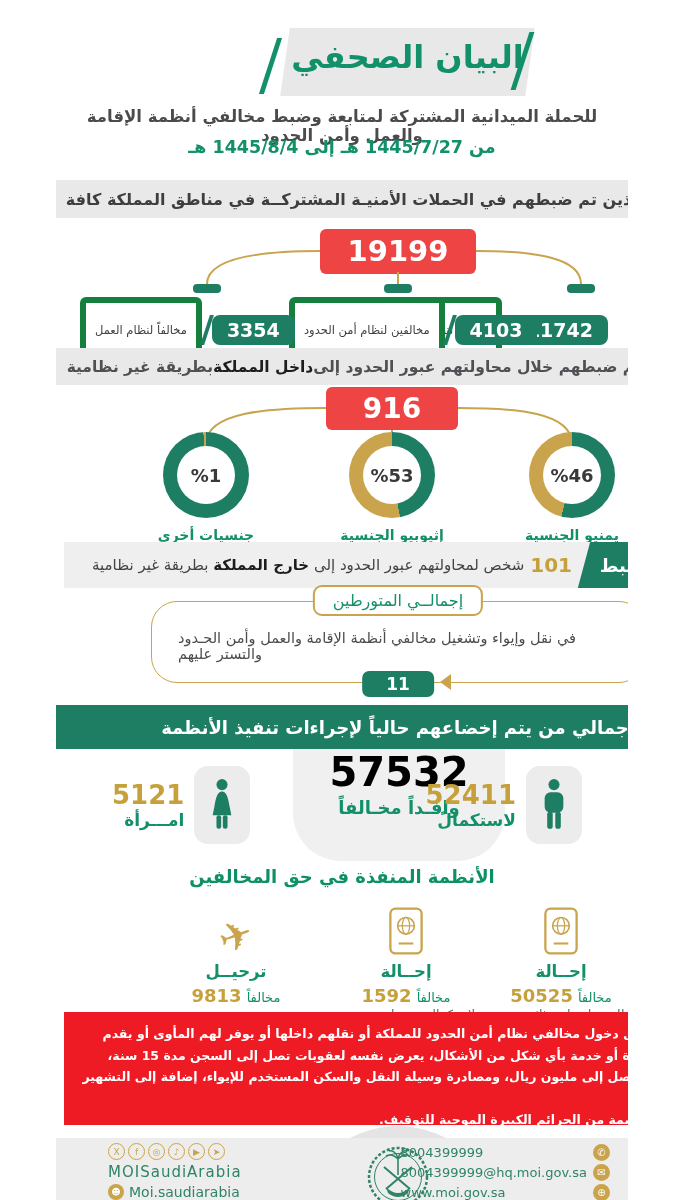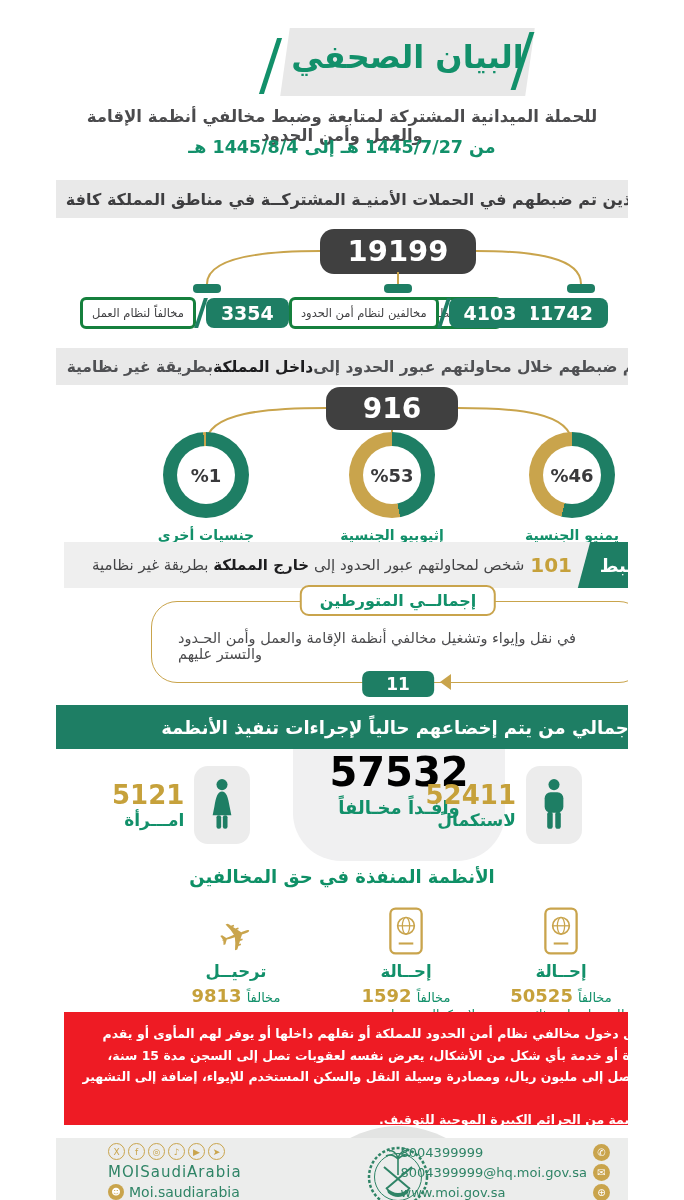--- a/index.html
+++ b/index.html
@@ -15,48 +15,48 @@
   .subtitle { position:absolute; top:107px; width:100%; text-align:center; font-size:16.5px; font-weight:bold; color:#4B4B4D; }
   .date-range { position:absolute; top:137px; width:100%; text-align:center; font-size:17.5px; font-weight:bold; color:#12906A; }
 
   
   .band { position:absolute; left:0; width:684px; background:#E9E9E9; display:flex; align-items:center; justify-content:center; }
   .band1 { top:180px; height:38px; font-size:16px; font-weight:bold; color:#3E3E40; }
   .band2 { top:348px; height:37px; font-size:15.5px; font-weight:bold; color:#4F5053; }
   .band2 b { color:#1D1D1F; }
 
   
-  .total-box { position:absolute; background:#404040; border-radius:14px; color:#fff; font-weight:bold; text-align:center; }
+  .total-box { position:absolute; background:#ef4444; border-radius:6px; color:#fff; font-weight:bold; text-align:center; }
   .tb1 { left:264px; top:229px; width:156px; height:45px; font-size:29px; line-height:45px; }
   .tb2 { left:270px; top:387px; width:132px; height:43px; font-size:28px; line-height:43px; }
   .conn { position:absolute; left:0; }
   .pill { position:absolute; width:28px; height:9px; border-radius:4px; background:#1E7E64; top:284px; }
 
   
   .stat-group { position:absolute; top:297px; display:flex; align-items:center; direction:ltr; }
-  .stat-label { background:#fff; border:3px solid #15803d; border-radius:6px; padding:6px 9px; font-size:11.5px; color:#3F3F41; white-space:nowrap; }
+  .stat-label { background:#fff; border:6px solid #15803d; border-radius:6px; padding:20px 9px; font-size:11.5px; color:#3F3F41; white-space:nowrap; }
   .stat-slash { width:4px; height:30px; background:#1E7E64; transform:skewX(-18deg); margin:0 3px; }
   .stat-value { background:#1E7E64; border-radius:8px; padding:4px 15px; font-size:19px; font-weight:bold; color:#fff; min-width:72px; text-align:center; }
 
   
   .donut { position:absolute; top:432px; width:86px; height:86px; border-radius:50%; }
   .donut-hole { position:absolute; left:14px; top:14px; width:58px; height:58px; border-radius:50%; background:#fff; display:flex; align-items:center; justify-content:center; font-size:18px; font-weight:bold; color:#39393B; }
   .donut-label { position:absolute; top:527px; width:160px; text-align:center; font-size:14px; font-weight:bold; color:#12906A; }
 
   
   .band3 { position:absolute; left:8px; top:542px; width:660px; height:46px; background:#EFEFEF; }
   .band3-badge { position:absolute; right:2px; top:0; width:138px; height:46px; background:#1E7E64; transform:skewX(-15deg); }
   .band3-badge-text { position:absolute; right:2px; top:0; width:138px; height:46px; display:flex; align-items:center; justify-content:center; color:#fff; font-size:18px; font-weight:bold; }
   .band3-body { position:absolute; right:152px; top:0; height:46px; display:flex; align-items:center; gap:6px; font-size:15px; color:#434345; white-space:nowrap; }
   .band3-body .num { color:#C6A13B; font-size:20px; font-weight:bold; }
   .band3-body b { color:#1D1D1F; }
 
   
   .involved { position:absolute; left:95px; top:601px; width:494px; height:82px; border:1.5px solid #C9A44C; border-radius:26px; }
-  .involved-tab { position:absolute; top:-17px; left:50%; transform:translateX(-50%); background:#fff; border:2px solid #C9A44C; border-radius:9px; padding:4px 18px; font-size:16px; font-weight:bold; color:#12906A; white-space:nowrap; }
+  .involved-tab { position:absolute; top:-17px; left:50%; transform:translateX(-50%); background:#fff; border:2px solid #C9A44C; border-radius:9px; padding:4px 18px; font-size:16px; font-weight:normal; color:#12906A; white-space:nowrap; }
   .involved-body { padding:28px 26px 0; text-align:left; font-size:14.5px; color:#4B4B4D; }
   .involved-value { position:absolute; bottom:-15px; left:50%; transform:translateX(-50%); background:#1E7E64; border-radius:7px; padding:3px 24px; color:#fff; font-size:17px; font-weight:bold; }
   .involved-arrow { position:absolute; bottom:-8px; left:50%; margin-left:42px; width:0; height:0; border-top:8px solid transparent; border-bottom:8px solid transparent; border-right:11px solid #C9A44C; }
 
   
   .band4 { position:absolute; left:0; top:705px; width:684px; height:44px; background:#1E7E64; color:#fff; font-size:18px; font-weight:bold; display:flex; align-items:center; justify-content:center; }
   .center-col { position:absolute; left:237px; top:749px; width:212px; height:112px; background:#F0F0F1; border-radius:0 0 48px 48px; text-align:center; }
   .big-num { font-size:40px; font-weight:bold; color:#000000; }
   .big-label { font-size:18px; font-weight:bold; color:#12906A; margin-top:2px; }
   .gender { position:absolute; top:766px; display:flex; align-items:center; gap:10px; direction:ltr; }

